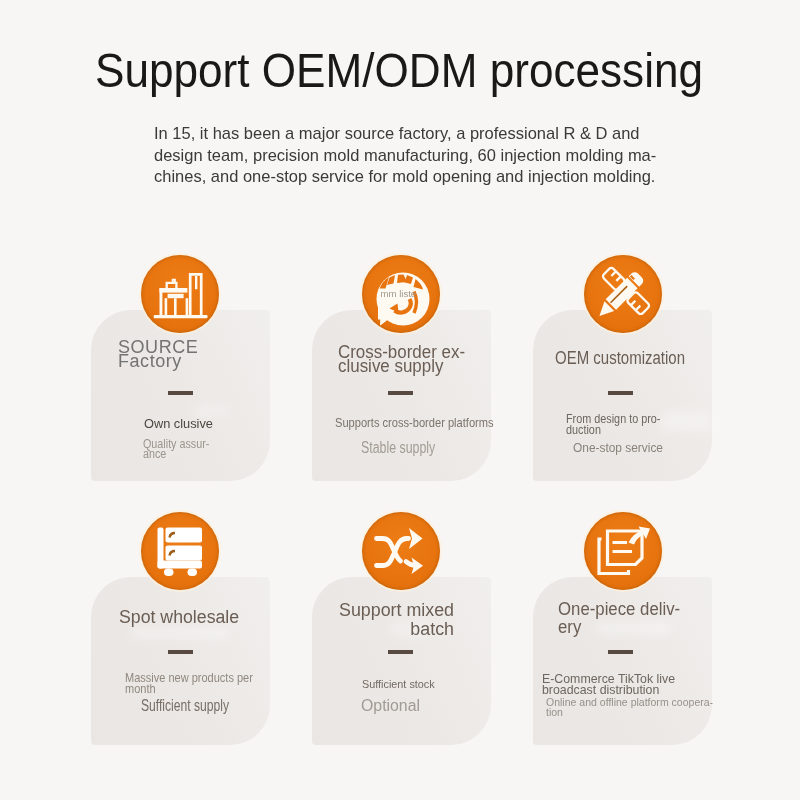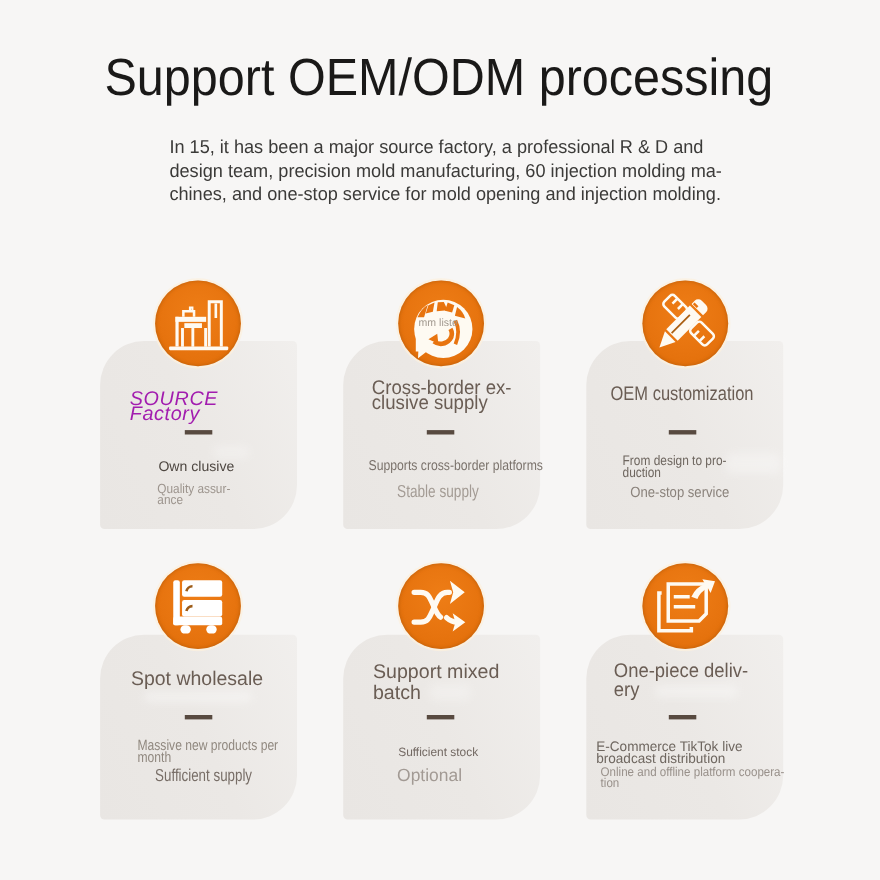--- a/index.html
+++ b/index.html
@@ -116,25 +116,25 @@
 <div style="position:absolute;left:193px;top:405px;width:34px;height:12px;background:#fff;opacity:0.25;filter:blur(4px);border-radius:6px;"></div>
 <div style="position:absolute;left:390px;top:622px;width:38px;height:15px;background:#fff;opacity:0.25;filter:blur(4px);border-radius:6px;"></div>
 <div class="div" style="left:168.0px;top:390.6px;"></div>
 <div class="div" style="left:387.5px;top:390.6px;"></div>
 <div class="div" style="left:608.0px;top:390.6px;"></div>
 <div class="div" style="left:167.7px;top:649.8px;"></div>
 <div class="div" style="left:387.5px;top:649.8px;"></div>
 <div class="div" style="left:608.0px;top:649.8px;"></div>
 <div class="tx" id="h1" style="left:95.00px;top:41.71px;font-size:47.5px;line-height:58px;color:#1a1918;transform:scaleX(0.9287);transform-origin:0 50%;">Support OEM/ODM processing</div>
 <div class="tx" id="para" style="left:154.00px;top:123.10px;font-size:17px;line-height:21.4px;color:#3b3a38;transform:scaleX(0.97);transform-origin:0 50%;">In 15, it has been a major source factory, a professional R &amp; D and<br>design team, precision mold manufacturing, 60 injection molding ma-<br>chines, and one-stop service for mold opening and injection molding.</div>
-<div class="tx" id="t1" style="left:118.00px;top:355px;font-size:18px;line-height:14.2px;color:#a21caf;letter-spacing:0.55px;font-style:italic;">SOURCE<br>Factory</div>
+<div class="tx" id="t1" style="left:118.00px;top:340px;font-size:18px;line-height:14.2px;color:#737373;letter-spacing:0.55px;">SOURCE<br>Factory</div>
 <div class="tx" id="t2" style="left:338.00px;top:344.89px;font-size:18px;line-height:14.5px;color:#6a5d54;transform:scaleX(0.941);transform-origin:0 50%;">Cross-border ex-<br>clusive supply</div>
 <div class="tx" id="t3" style="left:554.50px;top:351.39px;font-size:18px;line-height:14.5px;color:#6a5d54;transform:scaleX(0.833);transform-origin:0 50%;">OEM customization</div>
 <div class="tx" id="t4" style="left:119.00px;top:610.39px;font-size:18px;line-height:14.5px;color:#6a5d54;transform:scaleX(0.984);transform-origin:0 50%;">Spot wholesale</div>
-<div class="tx" id="t5" style="left:339.00px;top:600.64px;font-size:18px;line-height:19px;color:#6a5d54;transform:scaleX(0.991);transform-origin:0 50%;">Support mixed<br>batch</div>
+<div class="tx" id="t5" style="left:339.00px;top:600.64px;font-size:18px;line-height:19px;color:#6a5d54;transform:scaleX(0.991);transform-origin:0 50%;text-align:right;">Support mixed<br>batch</div>
 <div class="tx" id="t6" style="left:558.00px;top:600.74px;font-size:18px;line-height:17.8px;color:#6a5d54;transform:scaleX(0.932);transform-origin:0 50%;">One-piece deliv-<br>ery</div>
 <div class="tx" id="s1a" style="left:144.00px;top:416.87px;font-size:12.8px;line-height:13px;color:#4d4640;">Own clusive</div>
 <div class="tx" id="s1b" style="left:143.40px;top:438.50px;font-size:12px;line-height:10px;color:#9c948d;transform:scaleX(0.897);transform-origin:0 50%;">Quality assur-<br>ance</div>
 <div class="tx" id="s2a" style="left:334.75px;top:416.44px;font-size:13px;line-height:13px;color:#7b736c;transform:scaleX(0.854);transform-origin:0 50%;">Supports cross-border platforms</div>
 <div class="tx" id="s2b" style="left:361.00px;top:440.39px;font-size:15.8px;line-height:16px;color:#a39b94;transform:scaleX(0.783);transform-origin:0 50%;">Stable supply</div>
 <div class="tx" id="s3a" style="left:566.00px;top:413.97px;font-size:12.5px;line-height:10.6px;color:#6e665f;transform:scaleX(0.866);transform-origin:0 50%;">From design to pro-<br>duction</div>
 <div class="tx" id="s3b" style="left:573.00px;top:440.57px;font-size:13.4px;line-height:14px;color:#8a827b;transform:scaleX(0.889);transform-origin:0 50%;">One-stop service</div>
 <div class="tx" id="s4a" style="left:124.50px;top:673.22px;font-size:13.4px;line-height:10.7px;color:#90887f;transform:scaleX(0.822);transform-origin:0 50%;">Massive new products per<br>month</div>
 <div class="tx" id="s4b" style="left:140.60px;top:697.79px;font-size:15.8px;line-height:16px;color:#776d66;transform:scaleX(0.768);transform-origin:0 50%;">Sufficient supply</div>
 <div class="tx" id="s5a" style="left:361.75px;top:678.75px;font-size:11px;line-height:11px;color:#736963;transform:scaleX(0.985);transform-origin:0 50%;">Sufficient stock</div>

